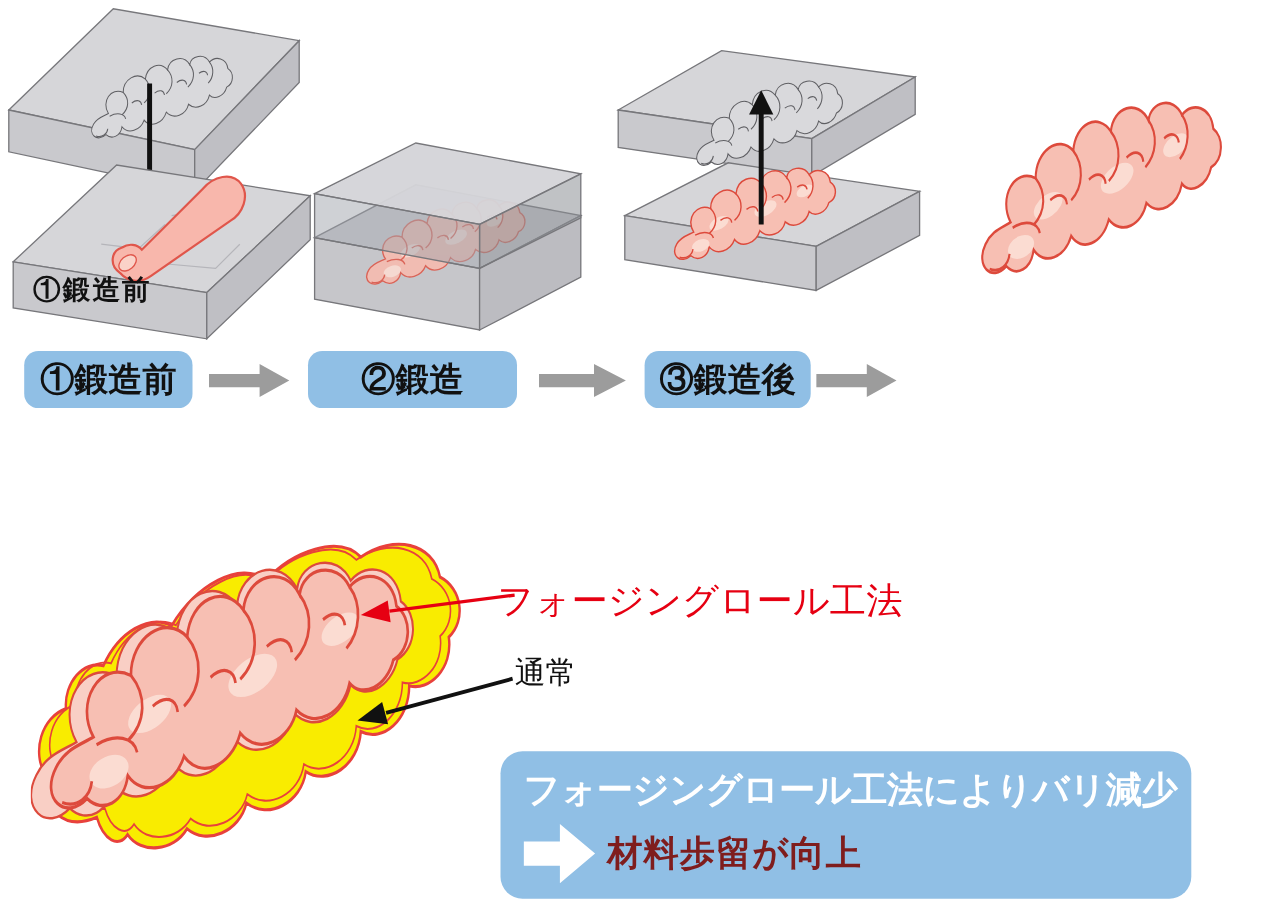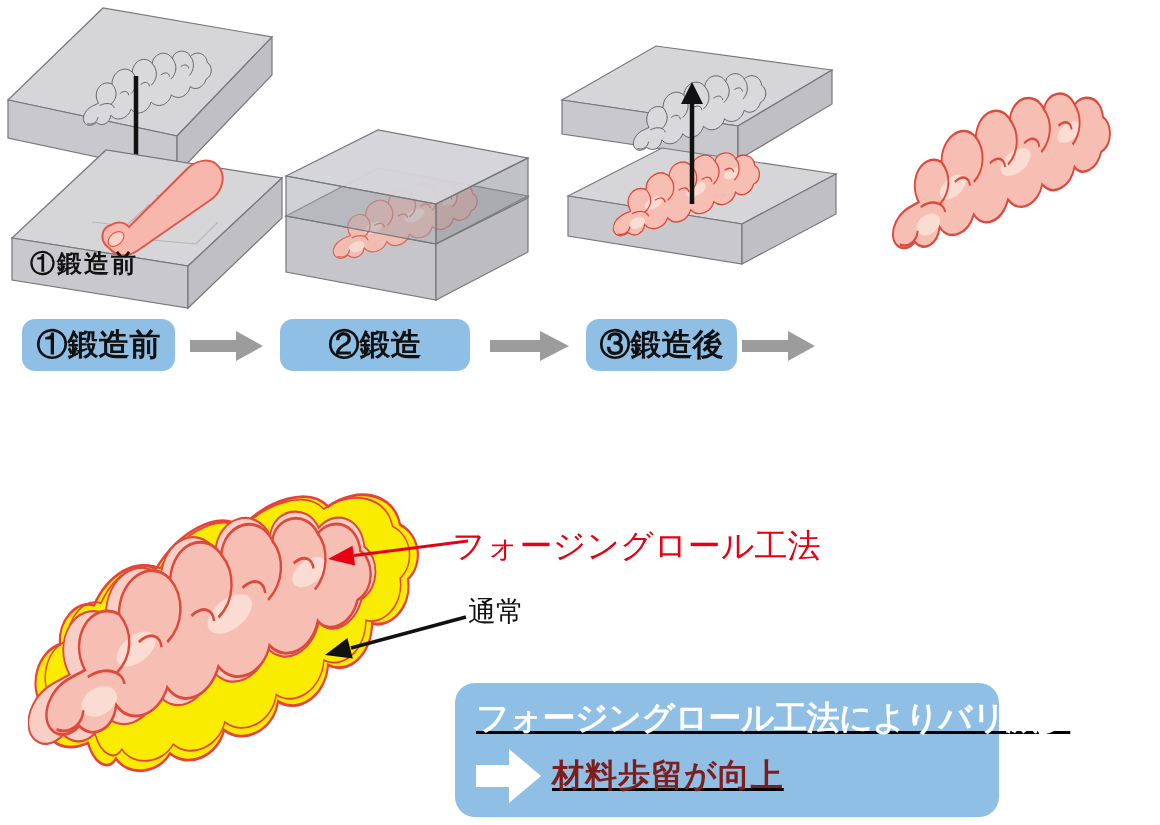--- a/index.html
+++ b/index.html
@@ -19,24 +19,23 @@
     color:#111;font-weight:700;font-size:31px;white-space:nowrap;letter-spacing:0px;
   }
   .press-label{
     position:absolute;left:30px;top:247px;color:#111;
     font-weight:700;font-size:25px;letter-spacing:2px;
   }
   .anno{position:absolute;white-space:nowrap;font-weight:500;}
   .anno-red{left:452px;top:524px;color:#E60012;font-size:33px;}
   .anno-black{left:468px;top:593px;color:#111;font-size:28px;}
   .callout{
-    position:absolute;left:455px;top:683px;width:544px;height:134px;
+    position:absolute;left:455px;top:683px;width:628px;height:134px;
     background:#90BFE5;border-radius:20px;box-sizing:border-box;
     padding:13px 0 0 21px;
-    text-decoration:underline;
   }
   .callout .l1{color:#fff;font-weight:700;font-size:33px;white-space:nowrap;letter-spacing:-0.5px;}
   .callout .l2{display:flex;align-items:center;margin-top:7px;}
   .callout .l2 .txt{color:#7f1d1d;font-weight:700;font-size:32px;white-space:nowrap;margin-left:10px;letter-spacing:1px;text-align:right;}
 </style>
 </head>
 <body>
 
 <div id="page">
 

